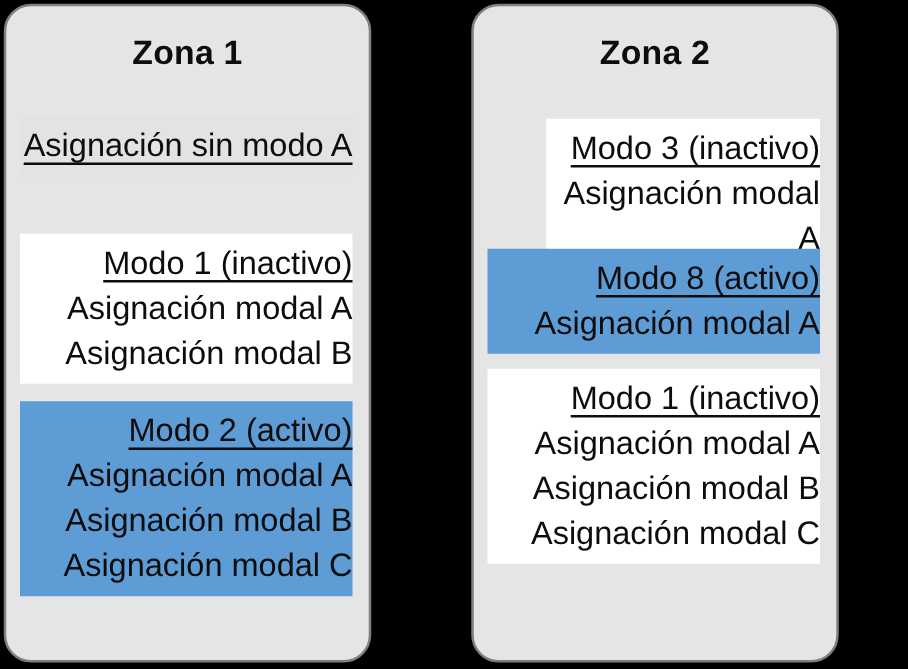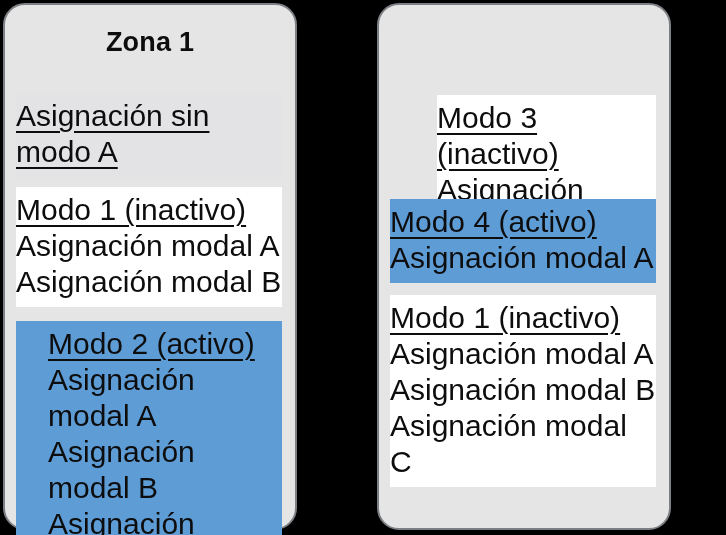--- a/index.html
+++ b/index.html
@@ -29,22 +29,22 @@
     top: 22px; left: 0; right: 0;
     text-align: center;
     font-size: 27px;
     font-weight: 700;
     letter-spacing: 0.2px;
   }
   .block {
     position: absolute;
     left: 11px; right: 13px;
     padding: 5px 0 7px 0;
-    text-align: left;
-    font-size: 30px;
+    text-align: right;
+    font-size: 26px;
     line-height: 36px;
   }
   .modeless { background: #e3e3e5; }
   .inactive { background: #ffffff; }
   .active   { background: #5e9cd6; }
   .underlined {
     text-decoration: underline;
     text-underline-offset: 5px;
     text-decoration-thickness: 1.5px;
   }
@@ -75,28 +75,29 @@
 
     <div class="block active z1-b3">
       <div class="line underlined">Modo 2 (activo)</div>
       <div class="line">Asignación modal A</div>
       <div class="line">Asignación modal B</div>
       <div class="line">Asignación modal C</div>
     </div>
   </div>
 
   <div class="zone zone2">
+    <div class="zone-title">Zona 2</div>
 
     <div class="block inactive z2-b1">
       <div class="line underlined">Modo 3 (inactivo)</div>
       <div class="line">Asignación modal A</div>
     </div>
 
     <div class="block active z2-b2">
-      <div class="line underlined">Modo 4 (activo)</div>
+      <div class="line underlined">Modo 8 (activo)</div>
       <div class="line">Asignación modal A</div>
     </div>
 
     <div class="block inactive z2-b3">
       <div class="line underlined">Modo 1 (inactivo)</div>
       <div class="line">Asignación modal A</div>
       <div class="line">Asignación modal B</div>
       <div class="line">Asignación modal C</div>
     </div>
   </div>

